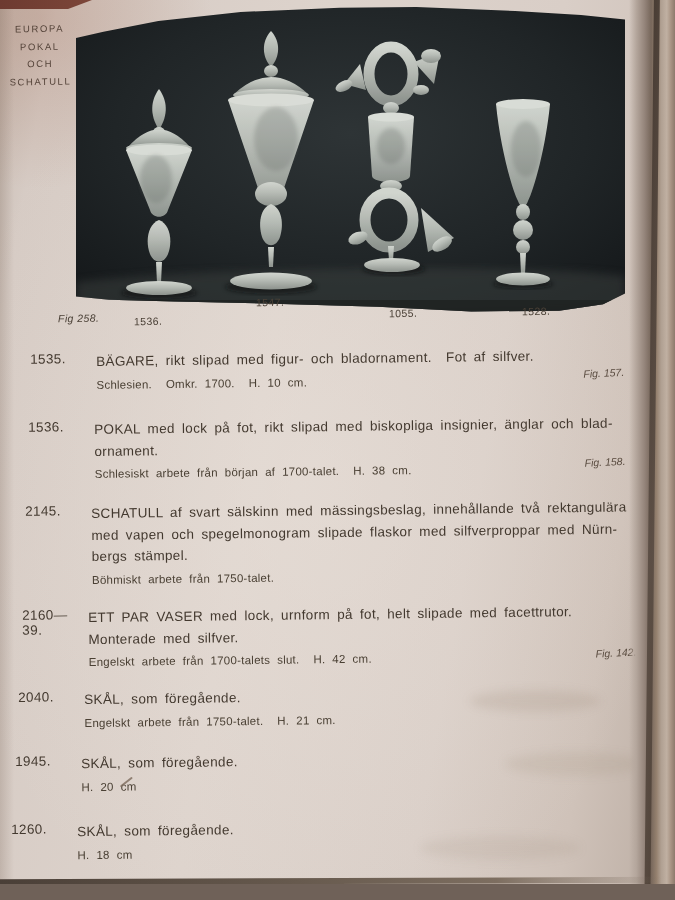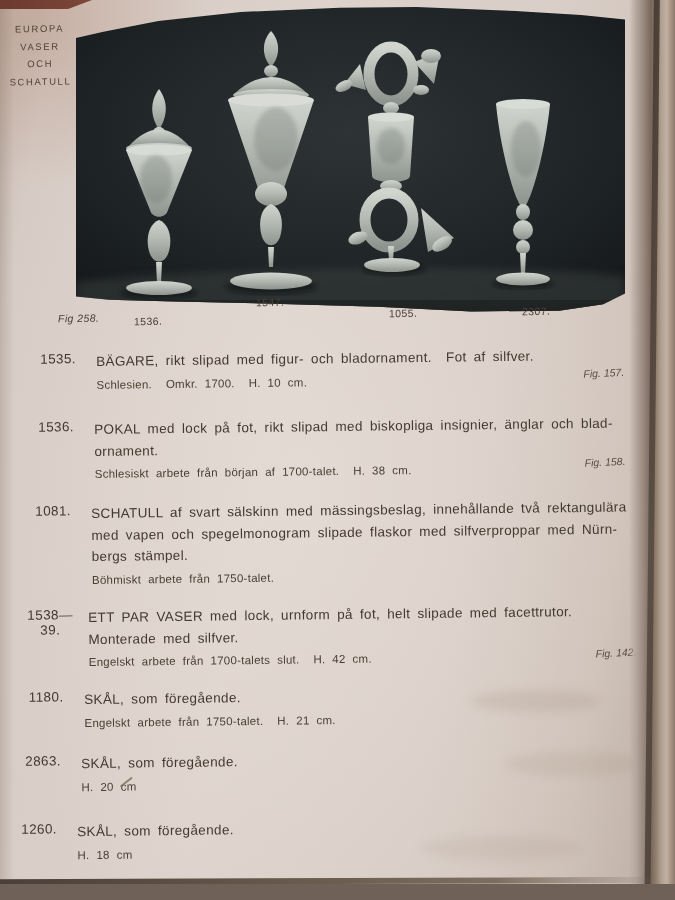--- a/index.html
+++ b/index.html
@@ -22,21 +22,21 @@
   .cap{position:absolute;font-size:10.5px;color:#4b4137;letter-spacing:.4px;transform:rotate(-1deg);}
   .cap-fig{left:58px;top:312px;font-style:italic;}
   .cap1{left:134px;top:315px}.cap2{left:256px;top:296px}.cap3{left:389px;top:307px}.cap4{left:522px;top:305px}
   
   .runhead{
     position:absolute;left:8px;top:20px;width:64px;text-align:center;
     font-size:9.5px;letter-spacing:1.6px;line-height:17.5px;color:#55443a;transform:rotate(-1deg);
   }
   
   .entry{position:absolute;left:0;width:675px;transform:rotate(-0.7deg);transform-origin:10px 0;}
-  .num{position:absolute;left:calc(30px + var(--sh));width:56px;text-align:center;
+  .num{position:absolute;left:calc(30px + var(--sh));width:56px;text-align:left;
        font-size:13.5px;letter-spacing:.4px;}
   .body{margin-left:calc(96px + var(--sh));width:536px;}
   .line{font-size:13.5px;line-height:21.5px;letter-spacing:.35px;word-spacing:3px;white-space:pre-wrap;}
   .details{margin-top:6px;font-size:11.5px;letter-spacing:.25px;word-spacing:3.5px;color:#4a4034;white-space:pre-wrap;}
   .figref{position:absolute;font-style:italic;font-size:10.5px;color:#5a4c40;transform:rotate(-2deg);}
   .e1{top:352px;--sh:0px}
   .e2{top:420px;--sh:-2px}
   .e3{top:504px;--sh:-5px}
   .e4{top:608px;--sh:-8px}
   .e5{top:690px;--sh:-12px}
@@ -83,21 +83,21 @@
   .b2{left:505px;top:752px;width:140px;height:24px;background:rgba(135,115,95,.11);}
   .b3{left:420px;top:836px;width:160px;height:24px;background:rgba(135,115,95,.10);}
 </style>
 </head>
 <body>
 
 <div class="page">
 
   <div class="runhead">
     <div>EUROPA</div>
-    <div>VASER OCH</div>
+    <div>POKAL OCH</div>
     <div>SCHATULL</div>
   </div>
 
   <div class="photo">
     <svg viewBox="0 0 549 308" preserveAspectRatio="none">
       <defs>
         <radialGradient id="bg" cx="0.5" cy="0.42" r="0.78">
           <stop offset="0" stop-color="#2e3436"></stop>
           <stop offset="0.55" stop-color="#202527"></stop>
           <stop offset="1" stop-color="#121517"></stop>
@@ -181,21 +181,21 @@
         <ellipse cx="447" cy="275" rx="27" ry="6.5"></ellipse>
         <ellipse cx="450" cy="145" rx="15" ry="28" fill="#6a6f6a" opacity="0.28" filter="url(#f2)"></ellipse>
       </g>
     </svg>
   </div>
 
   <div class="cap cap-fig">Fig 258.</div>
   <div class="cap cap1">1536.</div>
   <div class="cap cap2">1547.</div>
   <div class="cap cap3">1055.</div>
-  <div class="cap cap4">2307.</div>
+  <div class="cap cap4">1528.</div>
 
   <div class="entry e1">
     <div class="num">1535.</div>
     <div class="body">
       <div class="line">BÄGARE, rikt slipad med figur- och bladornament.  Fot af silfver.</div>
       <div class="details">Schlesien.  Omkr. 1700.  H. 10 cm.</div>
     </div>
     <div class="figref">Fig. 157.</div>
   </div>
 
@@ -203,49 +203,49 @@
     <div class="num">1536.</div>
     <div class="body">
       <div class="line">POKAL med lock på fot, rikt slipad med biskopliga insignier, änglar och blad-</div>
       <div class="line">ornament.</div>
       <div class="details">Schlesiskt arbete från början af 1700-talet.  H. 38 cm.</div>
     </div>
     <div class="figref">Fig. 158.</div>
   </div>
 
   <div class="entry e3">
-    <div class="num">1081.</div>
+    <div class="num">2145.</div>
     <div class="body">
       <div class="line">SCHATULL af svart sälskinn med mässingsbeslag, innehållande två rektangulära</div>
       <div class="line">med vapen och spegelmonogram slipade flaskor med silfverproppar med Nürn-</div>
       <div class="line">bergs stämpel.</div>
       <div class="details">Böhmiskt arbete från 1750-talet.</div>
     </div>
   </div>
 
   <div class="entry e4">
-    <div class="num">1538—39.</div>
+    <div class="num">2160—39.</div>
     <div class="body">
       <div class="line">ETT PAR VASER med lock, urnform på fot, helt slipade med facettrutor.</div>
       <div class="line">Monterade med silfver.</div>
       <div class="details">Engelskt arbete från 1700-talets slut.  H. 42 cm.</div>
     </div>
     <div class="figref">Fig. 142.</div>
   </div>
 
   <div class="entry e5">
-    <div class="num">1180.</div>
+    <div class="num">2040.</div>
     <div class="body">
       <div class="line">SKÅL, som föregående.</div>
       <div class="details">Engelskt arbete från 1750-talet.  H. 21 cm.</div>
     </div>
   </div>
 
   <div class="entry e6">
-    <div class="num">2863.</div>
+    <div class="num">1945.</div>
     <div class="body">
       <div class="line">SKÅL, som föregående.</div>
       <div class="details">H. 20 cm</div>
     </div>
   </div>
 
   <div class="entry e7">
     <div class="num">1260.</div>
     <div class="body">
       <div class="line">SKÅL, som föregående.</div>

